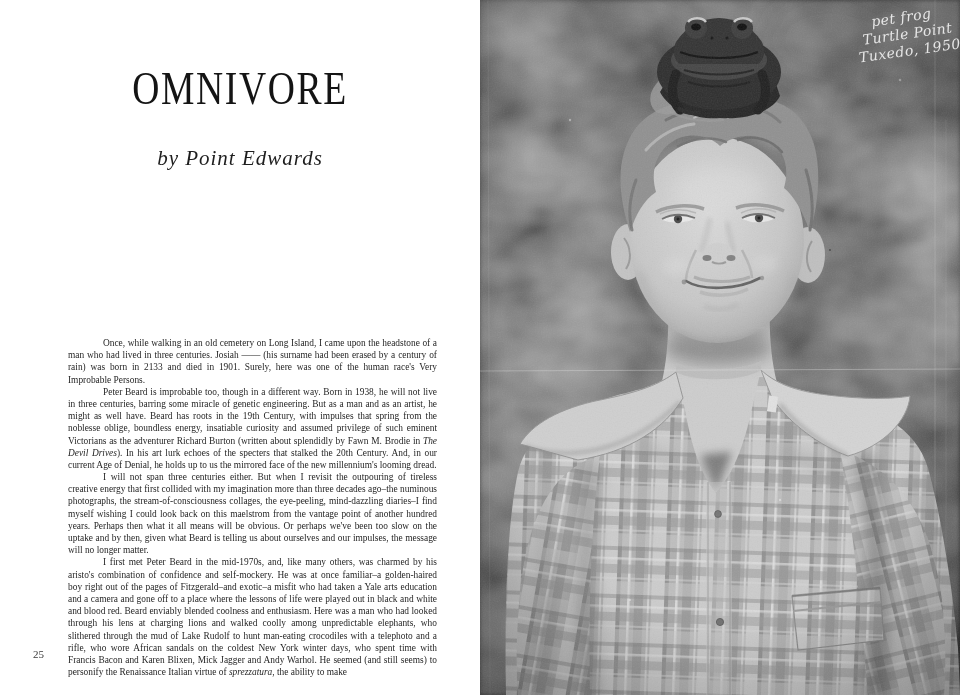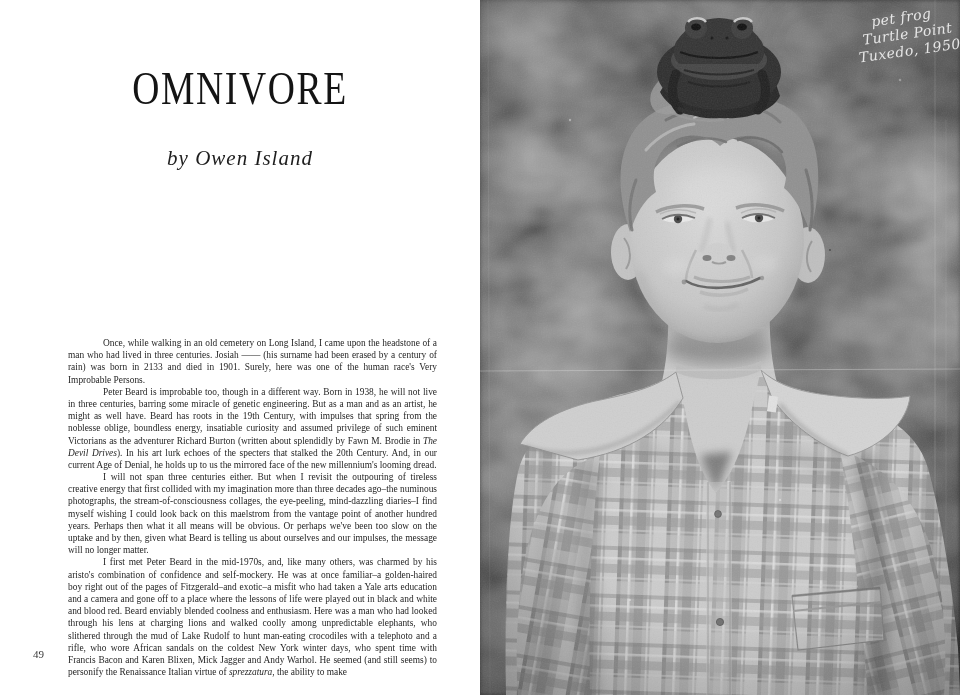--- a/index.html
+++ b/index.html
@@ -19,28 +19,28 @@
   .page-right{position:absolute;left:480px;top:0;width:480px;height:695px;background:#3a3a3a;}
   .page-right svg{display:block;}
 </style>
 </head>
 <body>
 
 <div class="spread">
 
   <section class="page-left">
     <h1 class="title">OMNIVORE</h1>
-    <p class="byline">by Owen Island</p>
+    <p class="byline">by Point Edwards</p>
     <div class="body-col">
         <p>Once, while walking in an old cemetery on Long Island, I came upon the headstone of a man who had lived in three centuries. Josiah —— (his surname had been erased by a century of rain) was born in 2133 and died in 1901. Surely, here was one of the human race's Very Improbable Persons.</p>
         <p>Peter Beard is improbable too, though in a different way. Born in 1938, he will not live in three centuries, barring some miracle of genetic engineering. But as a man and as an artist, he might as well have. Beard has roots in the 19th Century, with impulses that spring from the noblesse oblige, boundless energy, insatiable curiosity and assumed privilege of such eminent Victorians as the adventurer Richard Burton (written about splendidly by Fawn M. Brodie in <em>The Devil Drives</em>). In his art lurk echoes of the specters that stalked the 20th Century. And, in our current Age of Denial, he holds up to us the mirrored face of the new millennium's looming dread.</p>
         <p>I will not span three centuries either. But when I revisit the outpouring of tireless creative energy that first collided with my imagination more than three decades ago–the numinous photographs, the stream-of-consciousness collages, the eye-peeling, mind-dazzling diaries–I find myself wishing I could look back on this maelstrom from the vantage point of another hundred years. Perhaps then what it all means will be obvious. Or perhaps we've been too slow on the uptake and by then, given what Beard is telling us about ourselves and our impulses, the message will no longer matter.</p>
         <p>I first met Peter Beard in the mid-1970s, and, like many others, was charmed by his aristo's combination of confidence and self-mockery. He was at once familiar–a golden-haired boy right out of the pages of Fitzgerald–and exotic–a misfit who had taken a Yale arts education and a camera and gone off to a place where the lessons of life were played out in black and white and blood red. Beard enviably blended coolness and enthusiasm. Here was a man who had looked through his lens at charging lions and walked coolly among unpredictable elephants, who slithered through the mud of Lake Rudolf to hunt man-eating crocodiles with a telephoto and a rifle, who wore African sandals on the coldest New York winter days, who spent time with Francis Bacon and Karen Blixen, Mick Jagger and Andy Warhol. He seemed (and still seems) to personify the Renaissance Italian virtue of <em>sprezzatura</em>, the ability to make</p>
       </div>
-    <div class="folio">49</div>
+    <div class="folio">25</div>
   </section>
 
   <section class="page-right">
     <svg width="480" height="695" viewBox="0 0 480 695" xmlns="http://www.w3.org/2000/svg">
       <defs>
         <radialGradient id="faceG" cx="45%" cy="38%" r="68%">
           <stop offset="0" stop-color="#dadada"></stop>
           <stop offset="0.65" stop-color="#c7c7c7"></stop>
           <stop offset="1" stop-color="#a9a9a9"></stop>
         </radialGradient>

